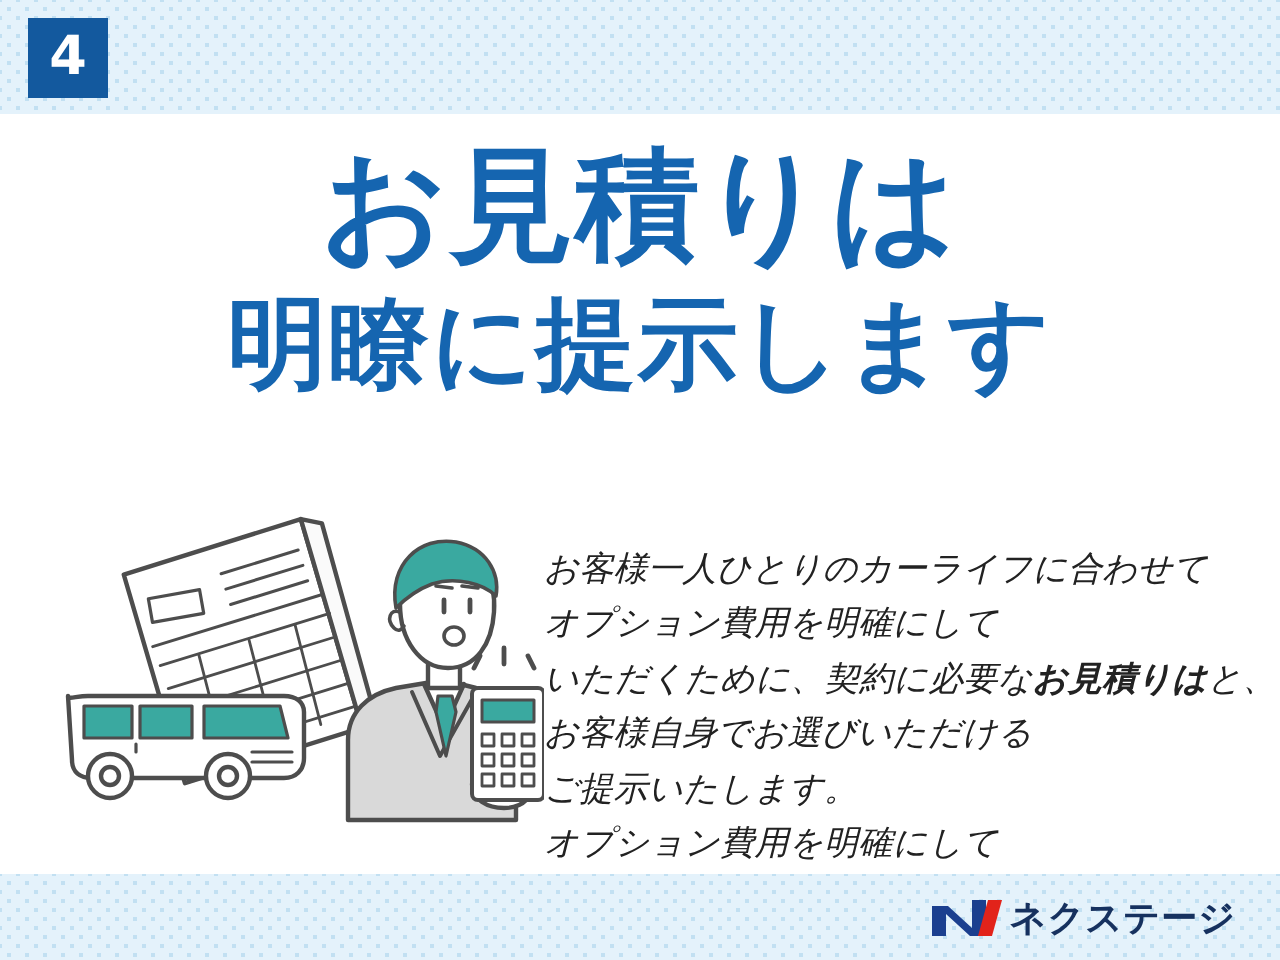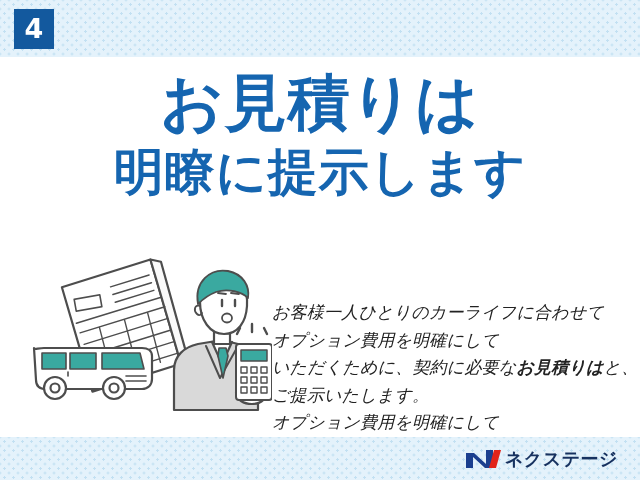--- a/index.html
+++ b/index.html
@@ -270,20 +270,21 @@
             </g>
           </g>
         </svg>
         
       </div>
 
       <div class="body-copy">
         <span class="line">お客様一人ひとりのカーライフに合わせて</span>
         <span class="line">オプション費用を明確にして</span>
         <span class="line"><span>いただくために、契約に必要な</span><b>お見積りは</b><span>と、</span></span>
+        <span class="line">お客様自身でお選びいただける</span>
         <span class="line">ご提示いたします。</span>
         <span class="line">オプション費用を明確にして</span>
       </div>
 
     </div>
   </div>
 
   <div class="footer dots">
     <div class="logo">
       <svg class="logo-mark" viewBox="0 0 40 22">

